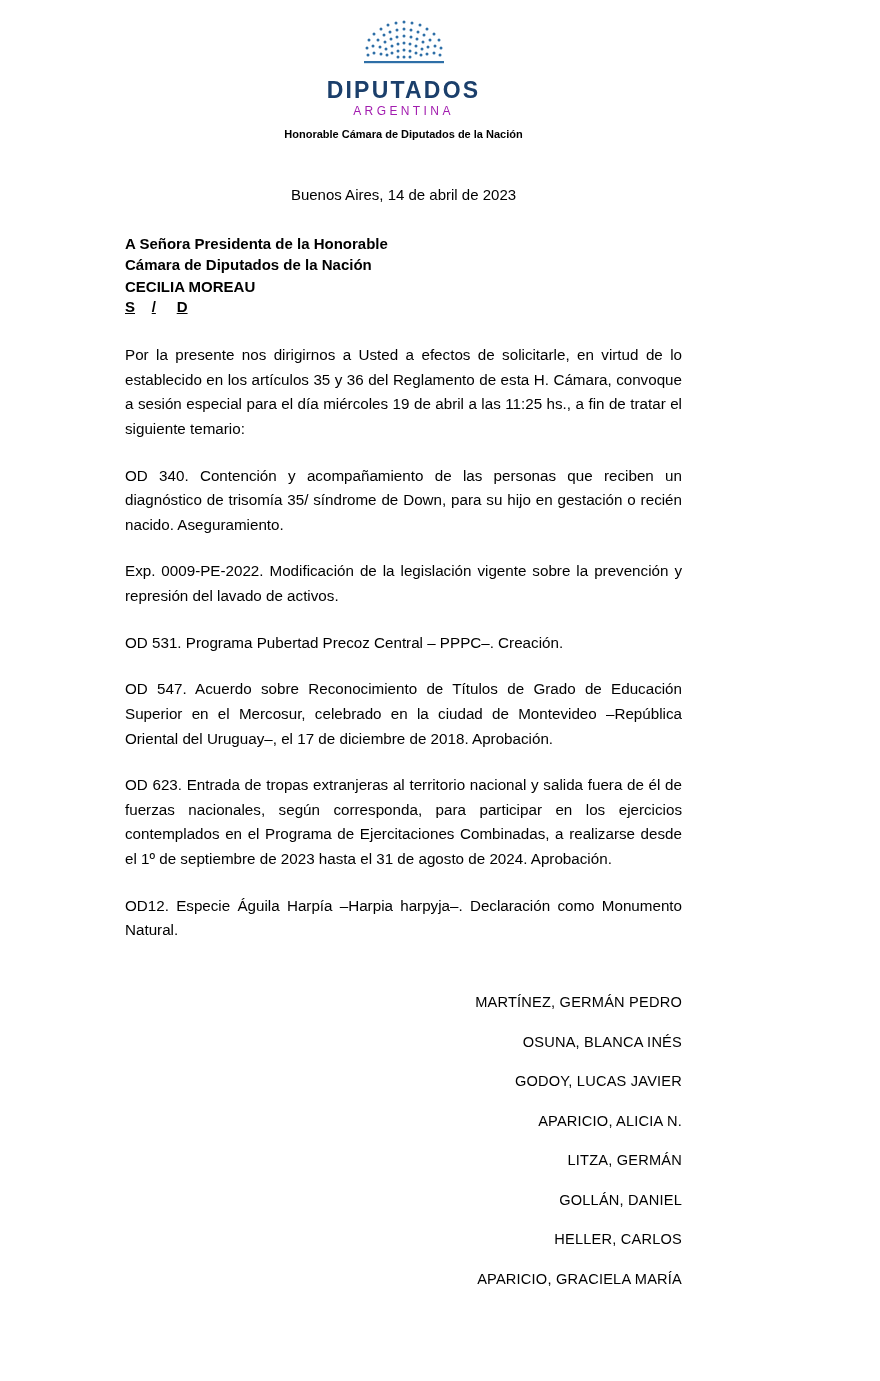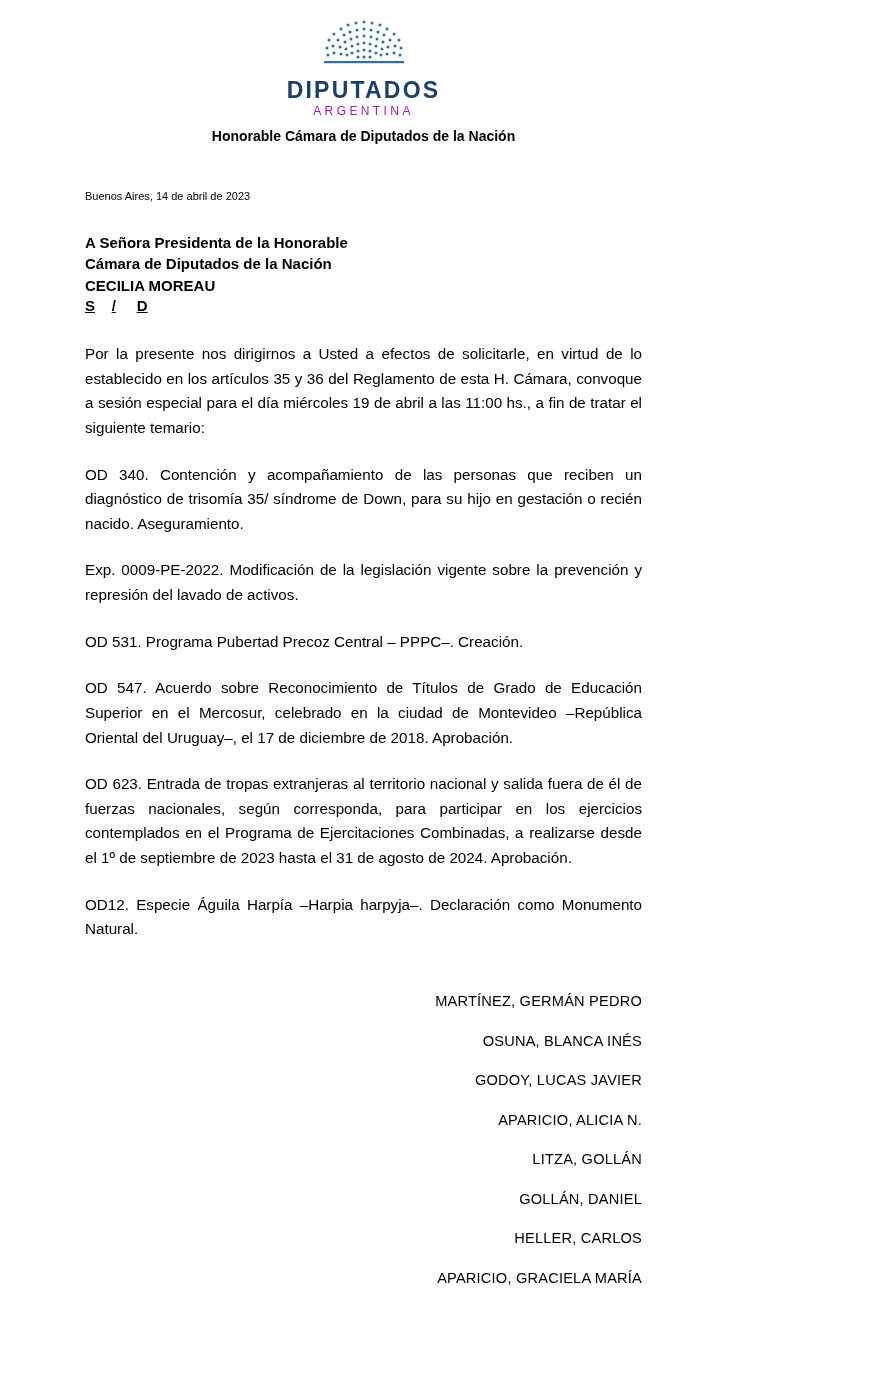--- a/index.html
+++ b/index.html
@@ -12,20 +12,21 @@
     min-height: 1381px;
     font-family: "Liberation Sans", sans-serif;
     color: #000000;
   }
   .page {
     width: 727px;
     min-height: 1381px;
     box-sizing: border-box;
     padding: 14px 85px 20px 85px;
     position: relative;
+    margin-left: 40px;
   }
   
   .header {
     text-align: center;
     margin-bottom: 18px;
   }
   .logo-wrap {
     display: flex;
     flex-direction: column;
     align-items: center;
@@ -45,29 +46,29 @@
     line-height: 1.05;
   }
   .logo-sub {
     font-size: 12px;
     font-weight: normal;
     letter-spacing: 3.4px;
     color: #a21caf;
     margin-top: 2px;
   }
   .org-line {
-    font-size: 14px;
+    font-size: 11px;
     font-weight: bold;
     color: #000;
     margin-top: 10px;
   }
   
   .dateline {
-    text-align: left;
-    font-size: 11px;
+    text-align: center;
+    font-size: 15px;
     margin-top: 46px;
     margin-bottom: 30px;
   }
   .addressee {
     font-size: 15px;
     font-weight: bold;
     line-height: 1.42;
   }
   .sd-line {
     font-size: 15px;
@@ -179,33 +180,33 @@
   <div class="addressee">
     <div>A Señora Presidenta de la Honorable</div>
     <div>Cámara de Diputados de la Nación</div>
     <div>CECILIA MOREAU</div>
   </div>
   <div class="sd-line">
     <span class="u">S</span>&nbsp;&nbsp;&nbsp;&nbsp;<span class="u">/</span>&nbsp;&nbsp;&nbsp;&nbsp;&nbsp;<span class="u">D</span>
   </div>
 
   <div class="body">
-    <p class="para first">Por la presente nos dirigirnos a Usted a efectos de solicitarle, en virtud de lo establecido en los artículos 35 y 36 del Reglamento de esta H. Cámara, convoque a sesión especial para el día miércoles 19 de abril a las 11:00 hs., a fin de tratar el siguiente temario:</p>
+    <p class="para first">Por la presente nos dirigirnos a Usted a efectos de solicitarle, en virtud de lo establecido en los artículos 35 y 36 del Reglamento de esta H. Cámara, convoque a sesión especial para el día miércoles 19 de abril a las 11:25 hs., a fin de tratar el siguiente temario:</p>
     <p class="para">OD 340. Contención y acompañamiento de las personas que reciben un diagnóstico de trisomía 35/ síndrome de Down, para su hijo en gestación o recién nacido. Aseguramiento.</p>
     <p class="para">Exp. 0009-PE-2022. Modificación de la legislación vigente sobre la prevención y represión del lavado de activos.</p>
     <p class="para">OD 531. Programa Pubertad Precoz Central – PPPC–. Creación.</p>
     <p class="para">OD 547. Acuerdo sobre Reconocimiento de Títulos de Grado de Educación Superior en el Mercosur, celebrado en la ciudad de Montevideo –República Oriental del Uruguay–, el 17 de diciembre de 2018. Aprobación.</p>
     <p class="para">OD 623. Entrada de tropas extranjeras al territorio nacional y salida fuera de él de fuerzas nacionales, según corresponda, para participar en los ejercicios contemplados en el Programa de Ejercitaciones Combinadas, a realizarse desde el 1º de septiembre de 2023 hasta el 31 de agosto de 2024. Aprobación.</p>
     <p class="para">OD12. Especie Águila Harpía –Harpia harpyja–. Declaración como Monumento Natural.</p>
   </div>
 
   <div class="signatures">
     <div class="sig">MARTÍNEZ, GERMÁN PEDRO</div>
     <div class="sig">OSUNA, BLANCA INÉS</div>
     <div class="sig">GODOY, LUCAS JAVIER</div>
     <div class="sig">APARICIO, ALICIA N.</div>
-    <div class="sig">LITZA, GOLLÁN</div>
+    <div class="sig">LITZA, GERMÁN</div>
     <div class="sig">GOLLÁN, DANIEL</div>
     <div class="sig">HELLER, CARLOS</div>
     <div class="sig">APARICIO, GRACIELA MARÍA</div>
   </div>
 
 </div>
 
 </body></html>

